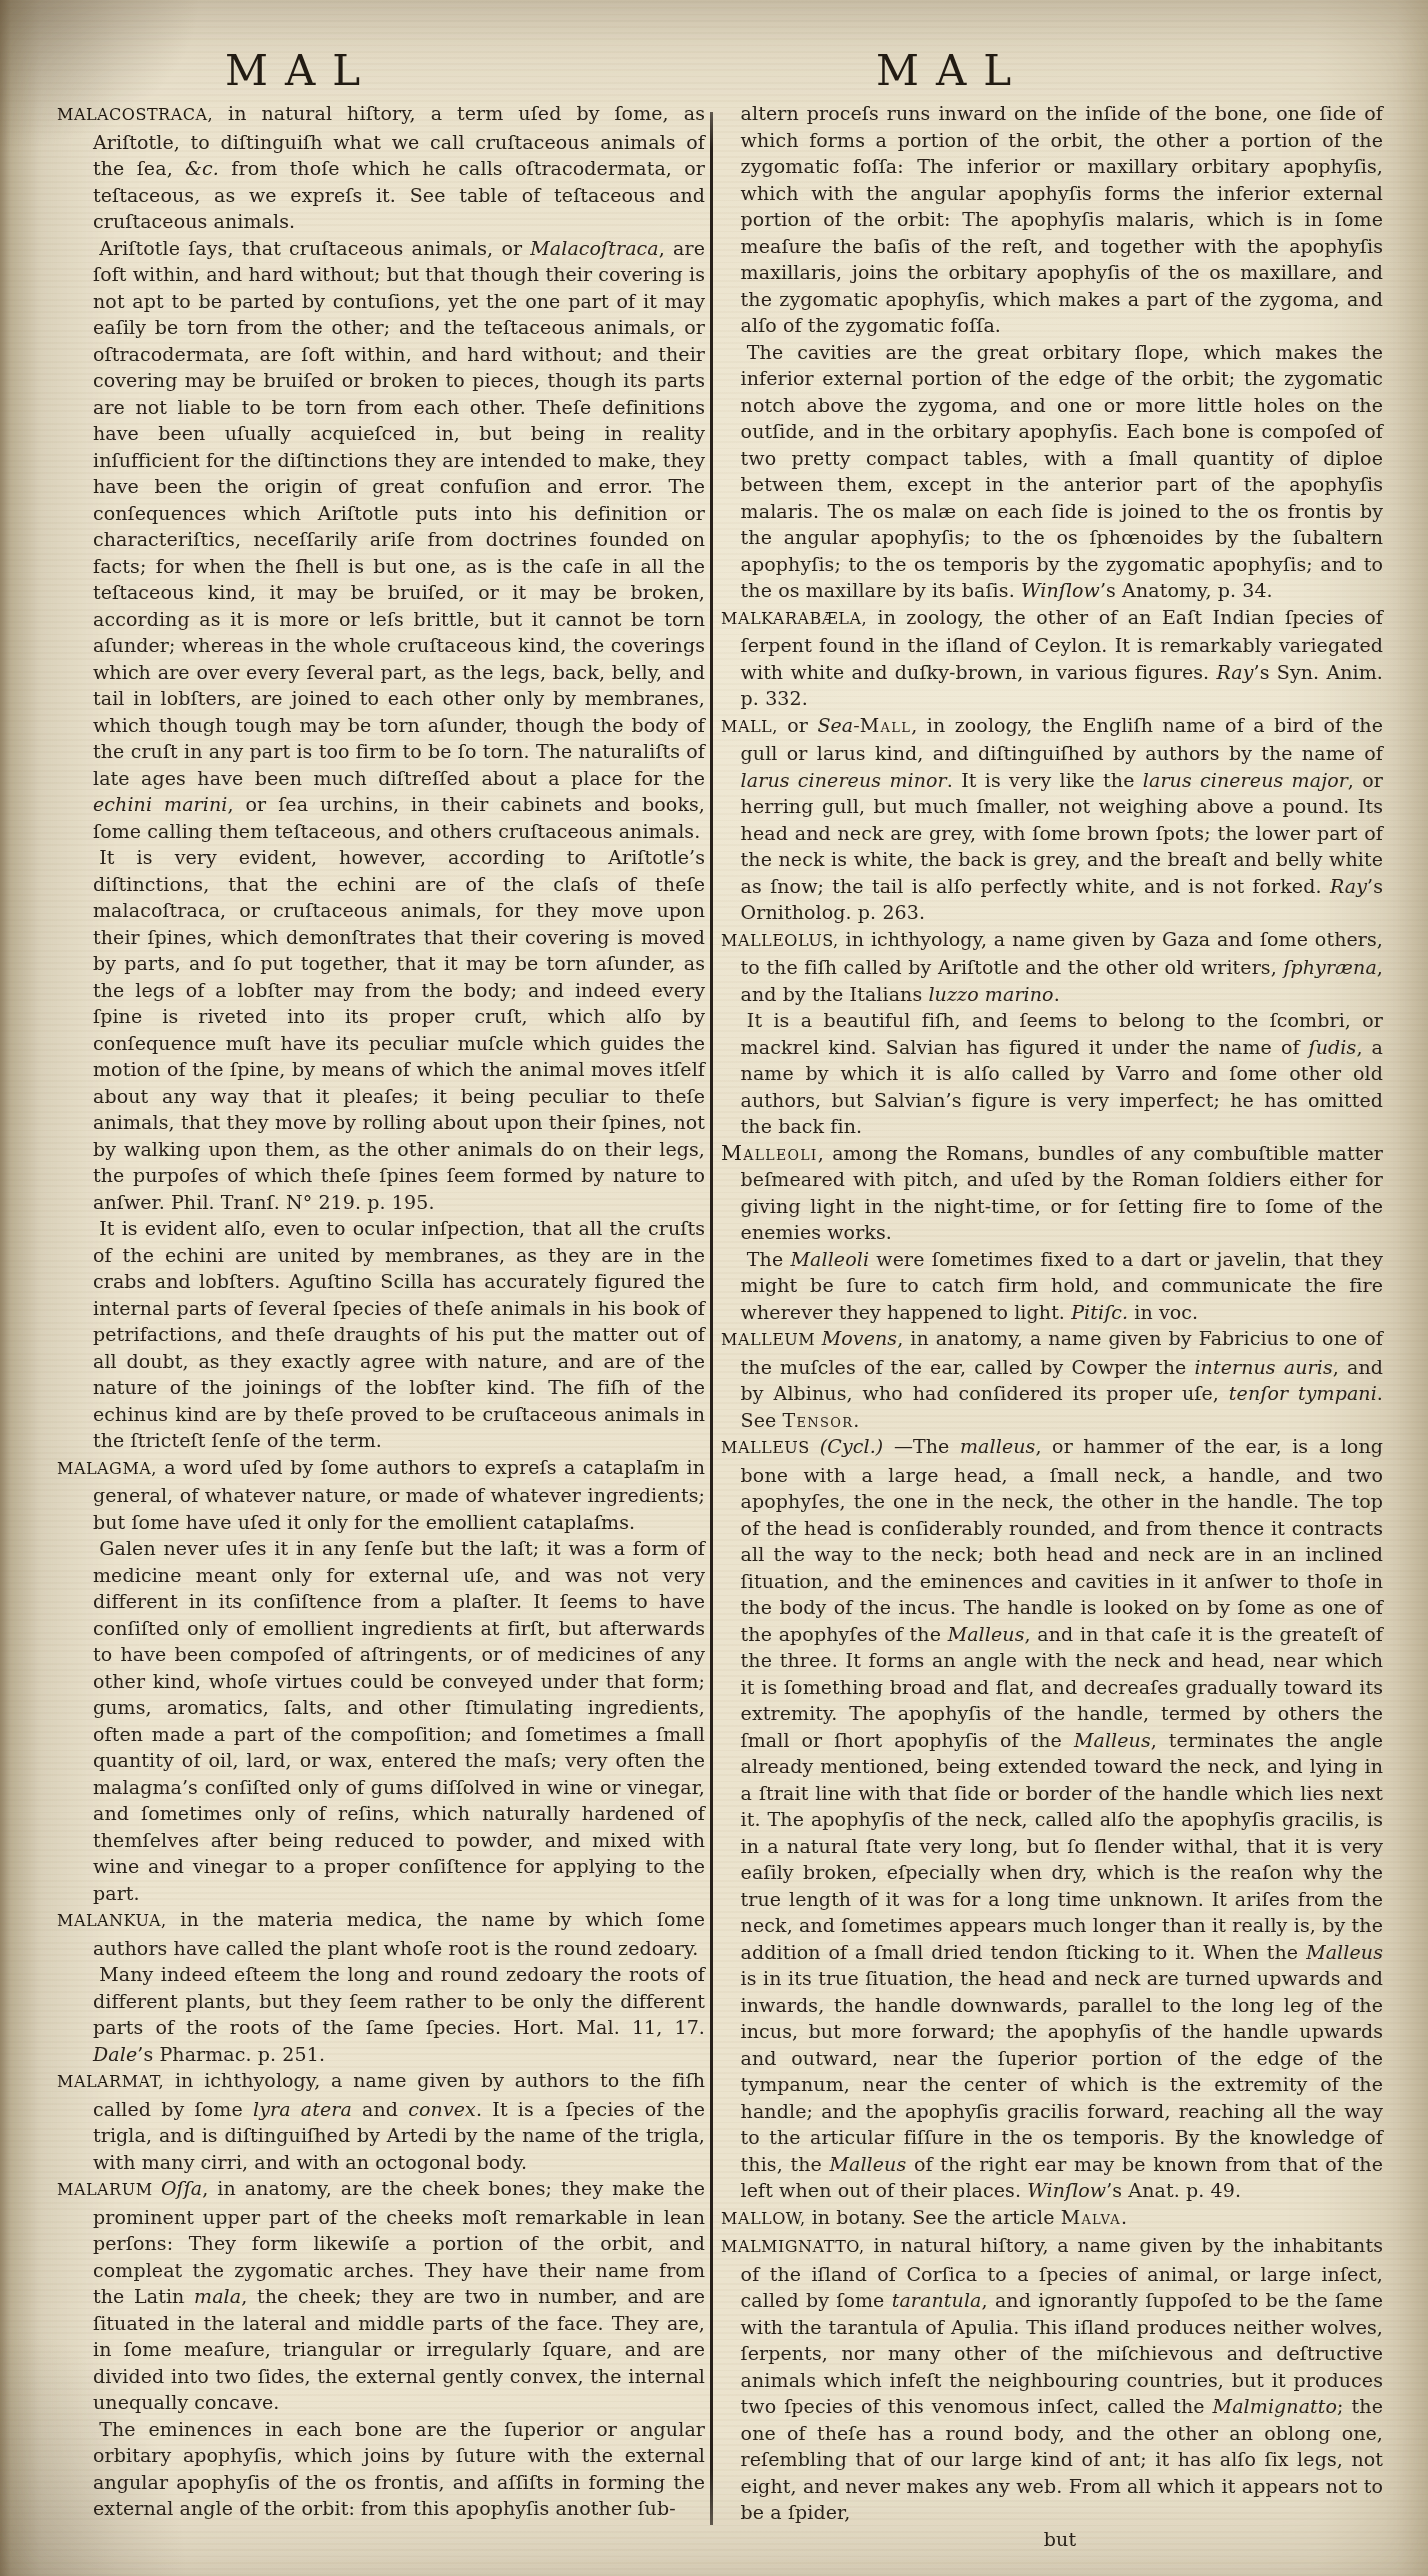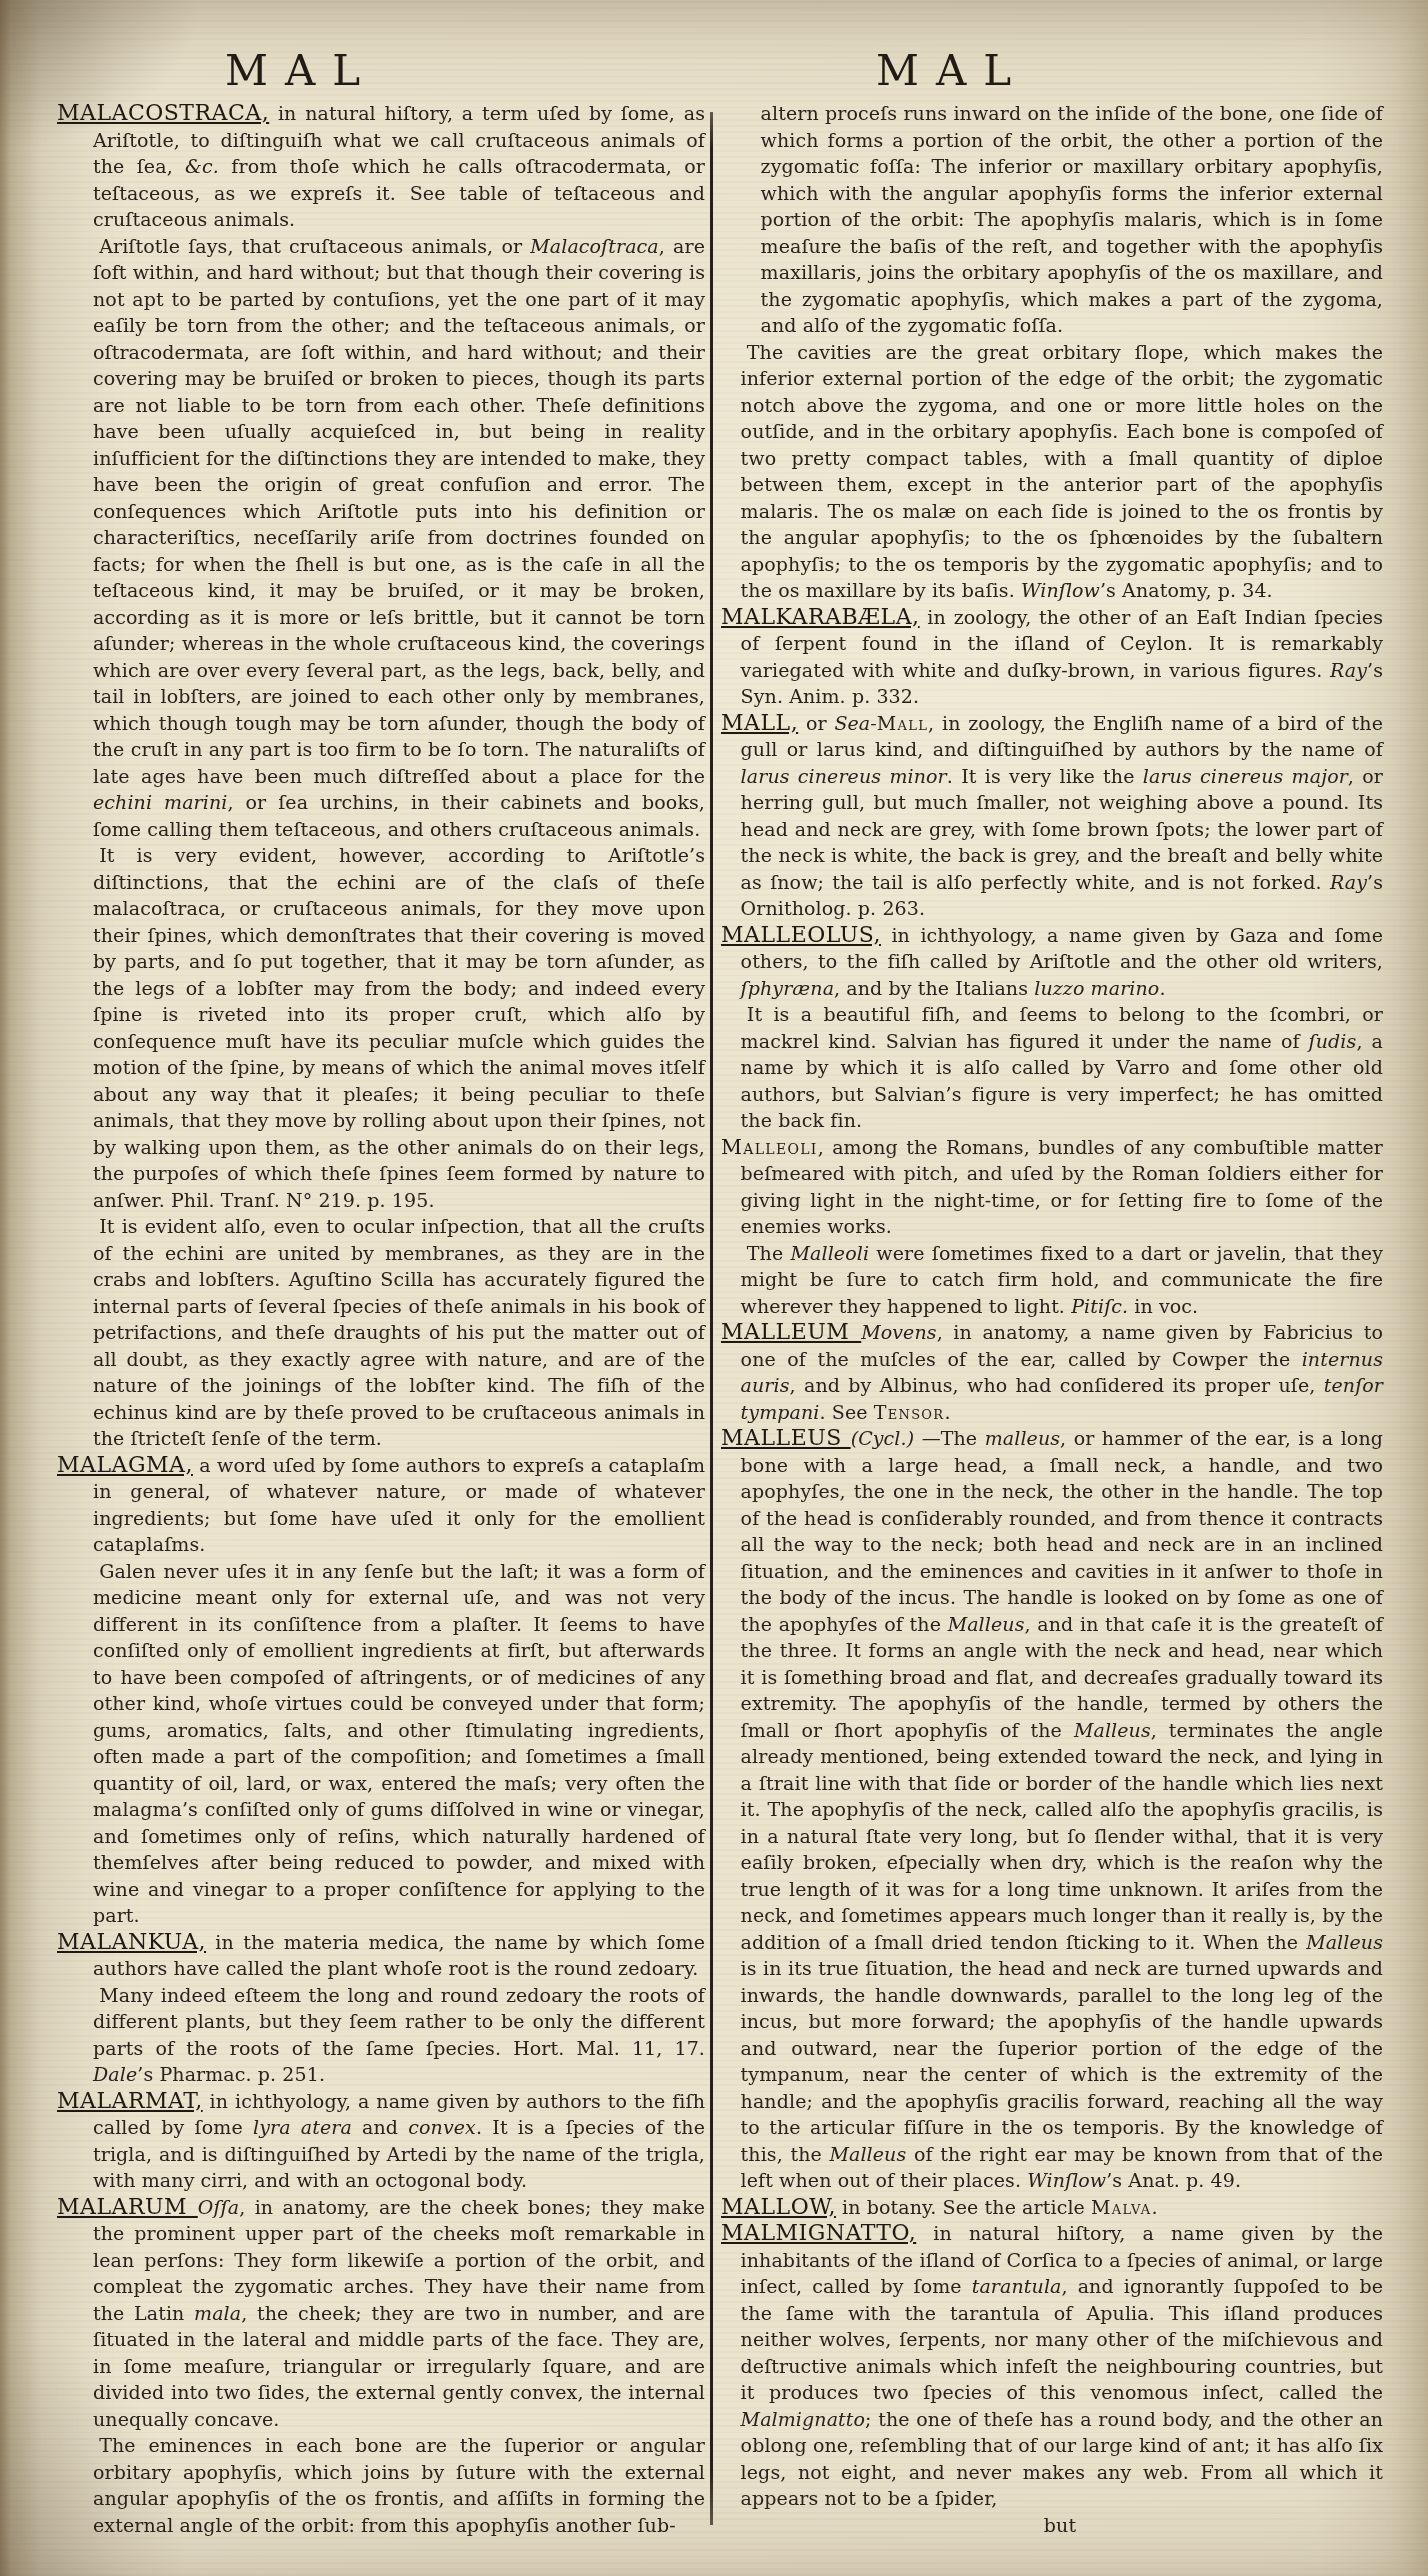--- a/index.html
+++ b/index.html
@@ -28,25 +28,25 @@
   }
   .column {
     position:absolute; top:100px; text-align:justify;
     font-size:19px; line-height:26.5px;
     padding-left:var(--hang); box-sizing:border-box;
     letter-spacing:0.1px;
   }
   .col-left  { left:57px;  width:648px; --hang:36px; }
   .col-right { left:721px; width:662px; --hang:19.6px; }
   .p-entry { text-indent:calc(-1 * var(--hang)); }
-  .p-cont  { text-indent:0;margin-left:20px; }
+  .p-cont  { text-indent:0; }
   .p-inner { text-indent:6.2px; }
   .s-i    { font-style:italic; }
   .s-sc   { font-variant:small-caps; letter-spacing:1.3px; }
-  .s-hw   { font-size:22px; letter-spacing:0.5px; color:#1f1811;text-decoration:underline; }
+  .s-hw   { font-size:16px; letter-spacing:0.5px; color:#1f1811; }
   .s-schw { font-variant:small-caps; font-size:20.5px; letter-spacing:1.3px; color:#1f1811; }
   .catchword { text-align:center; text-indent:0; padding-right:3.6px; }
 </style>
 </head>
 <body>
 
 <div class="page">
   <div class="running-head head-left">M A L</div>
   <div class="running-head head-right">M A L</div>
   <div class="divider"></div>

